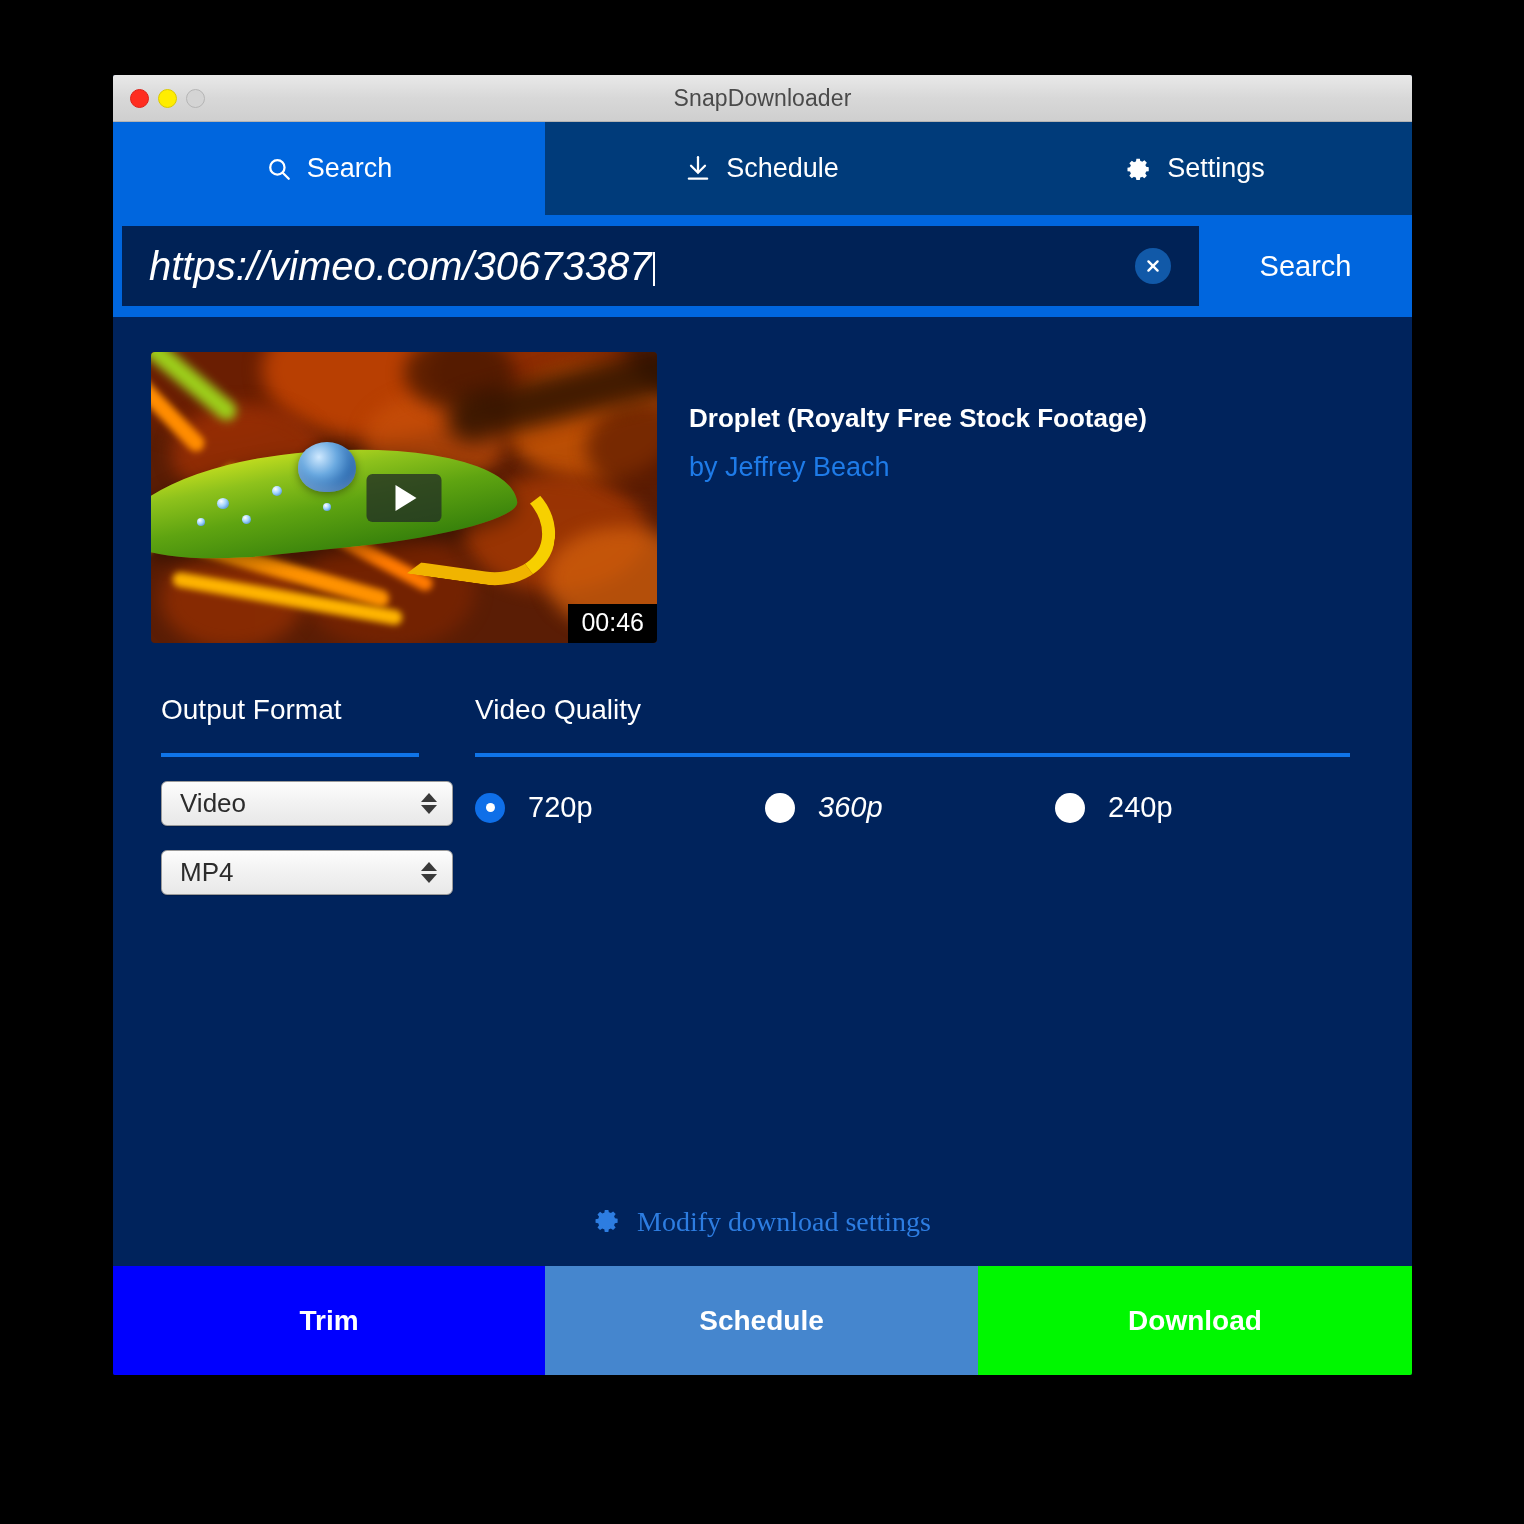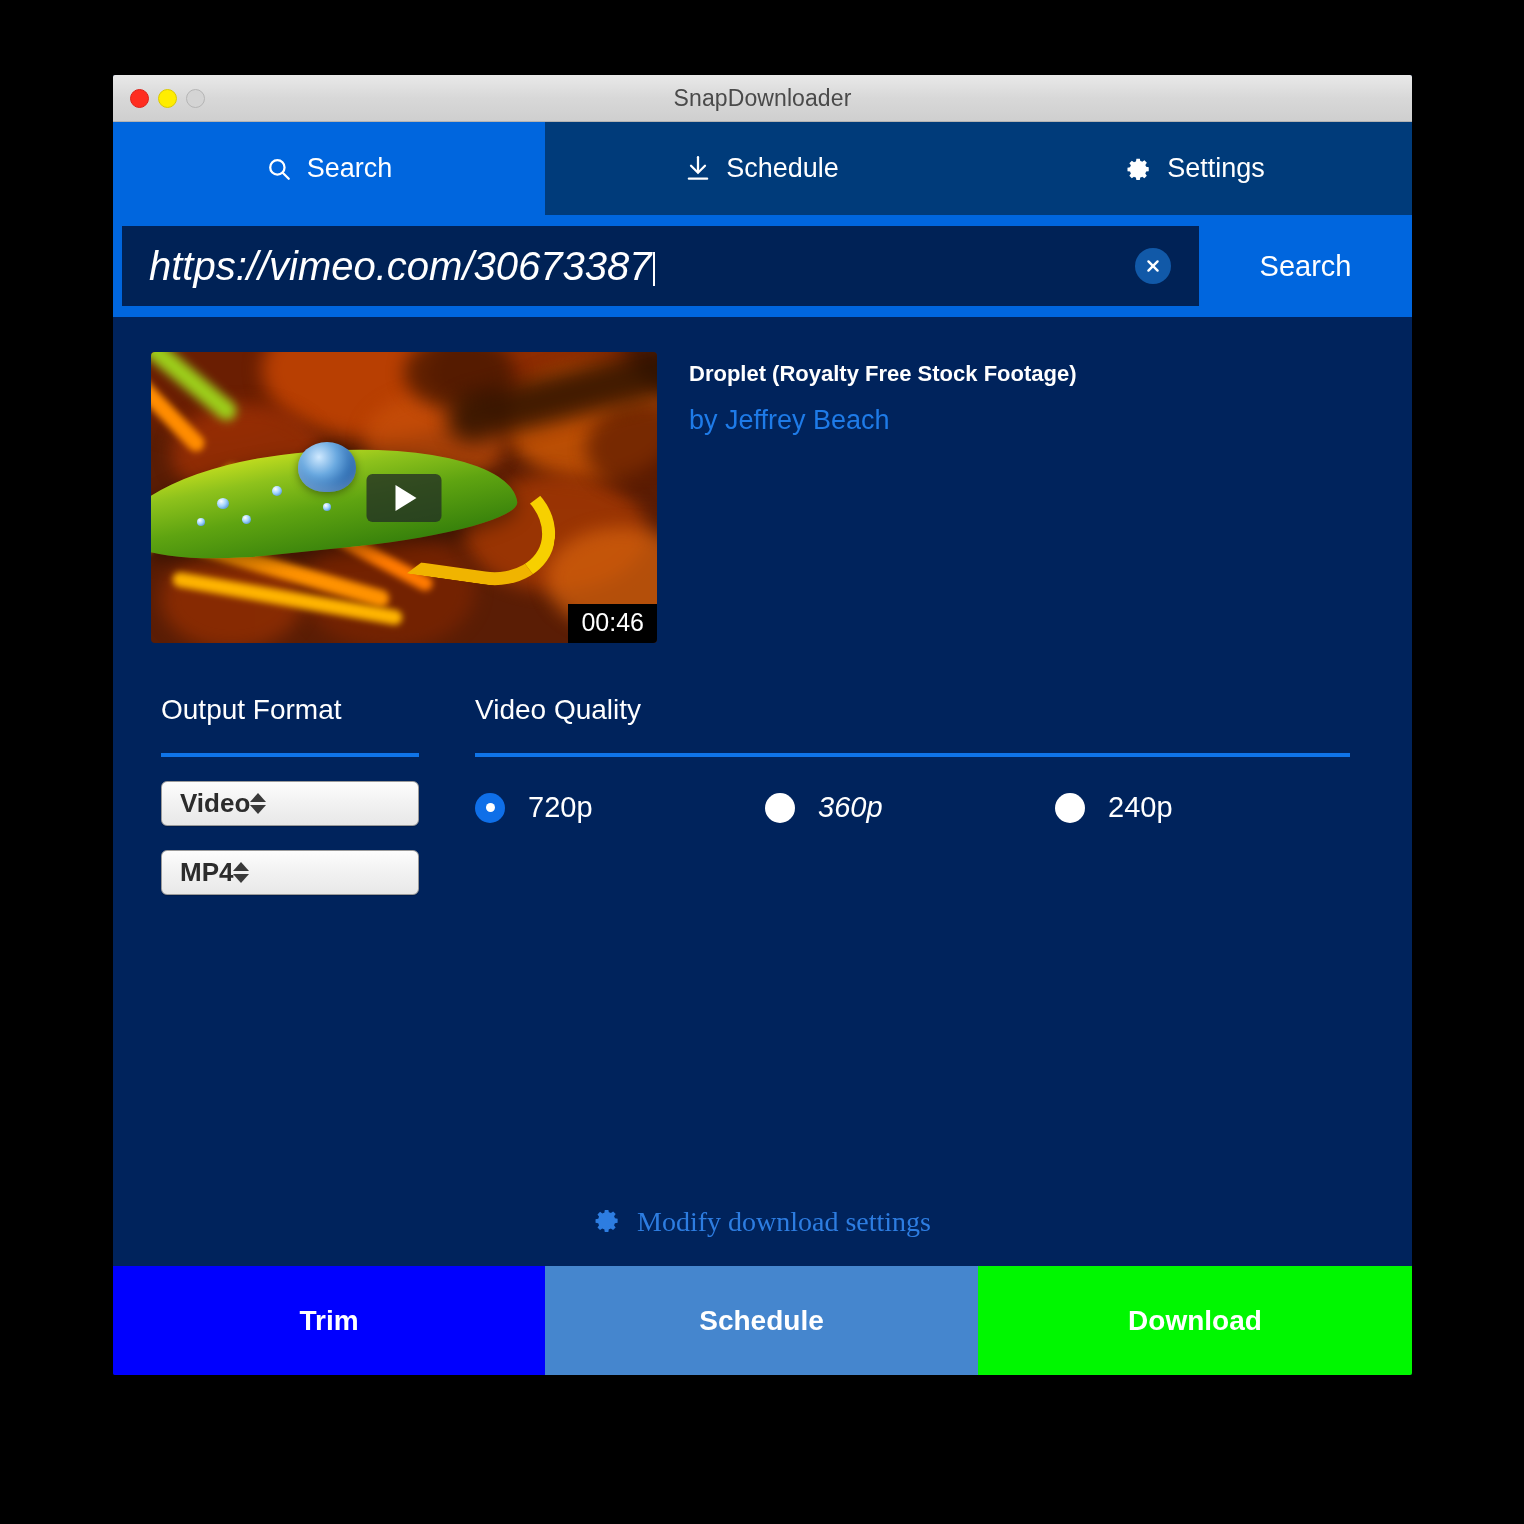--- a/index.html
+++ b/index.html
@@ -140,40 +140,39 @@
     border-bottom: 13px solid transparent;
     margin-left: 4px;
   }
   #duration {
     position: absolute; right: 0; bottom: 0;
     background: #000000; color: #ffffff;
     font-size: 25px; padding: 4px 13px 6px 13px;
   }
   
   #video-info { margin-left: 32px; padding-top: 9px; }
-  #video-title { color: #ffffff; font-size: 22px; font-weight: bold; }
+  #video-title { color: #ffffff; font-size: 26px; font-weight: bold; margin-top: 42px; }
   #video-author { color: #1E7BE8; font-size: 27px; margin-top: 18px; }
   
   #options { display: flex; padding: 51px 0 0 48px; }
   .sect-title { color: #ffffff; font-size: 28px; }
   .sect-rule { height: 4px; background: #0F74E8; margin-top: 27px; }
   #fmt-col { width: 262px; flex: 0 0 auto; }
   #fmt-col .sect-rule { width: 258px; }
   #qual-col { flex: 1; margin-left: 52px; padding-right: 62px; }
   .mac-select {
     margin-top: 24px;
-    width: 258px; height: 45px;
+    width: 292px; height: 45px;
     background: linear-gradient(to bottom,#fdfdfd 0%,#f2f2f2 48%,#e8e8e8 100%);
     border: 1px solid #9b9b9b;
     border-radius: 6px;
-    display: flex; align-items: center; justify-content: flex-start;
+    display: flex; align-items: center; justify-content: space-between;
     padding: 0 9px 0 18px;
     cursor: pointer;
     box-shadow: 0 1px 1px rgba(0,0,0,.18);
-    font-weight: bold;
   }
   .mac-select .val { font-size: 26px; color: #2c2c2c; }
   .stepper { display: flex; flex-direction: column; gap: 3px; margin-right: 6px; }
   .arrow-up {
     width:0;height:0;border-left:8px solid transparent;border-right:8px solid transparent;
     border-bottom:9px solid #3a3a3a;
   }
   .arrow-dn {
     width:0;height:0;border-left:8px solid transparent;border-right:8px solid transparent;
     border-top:9px solid #3a3a3a;

